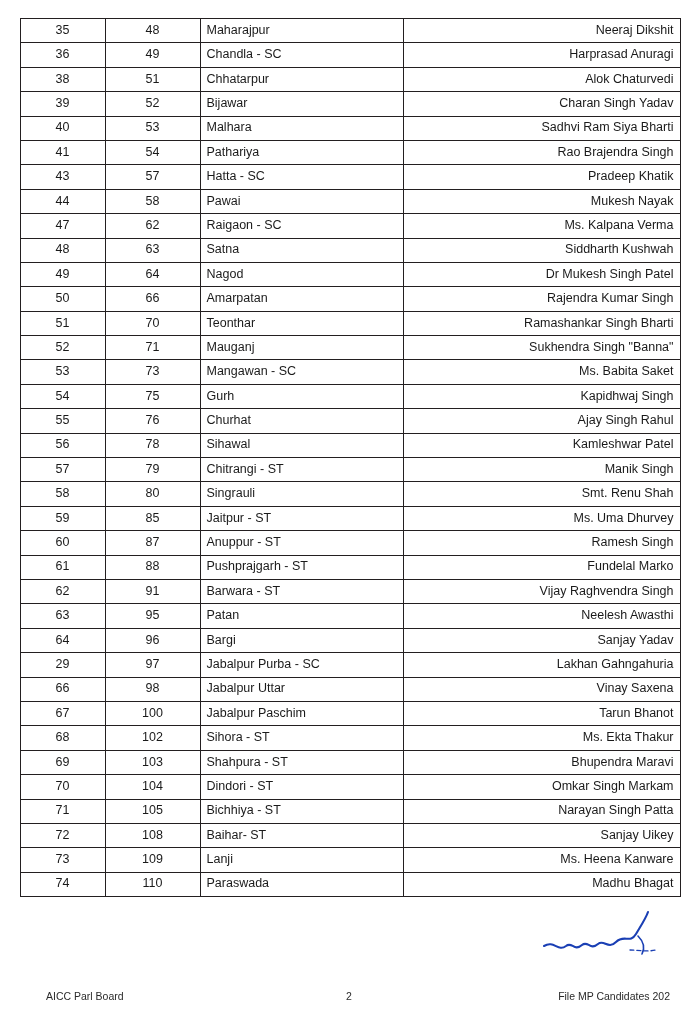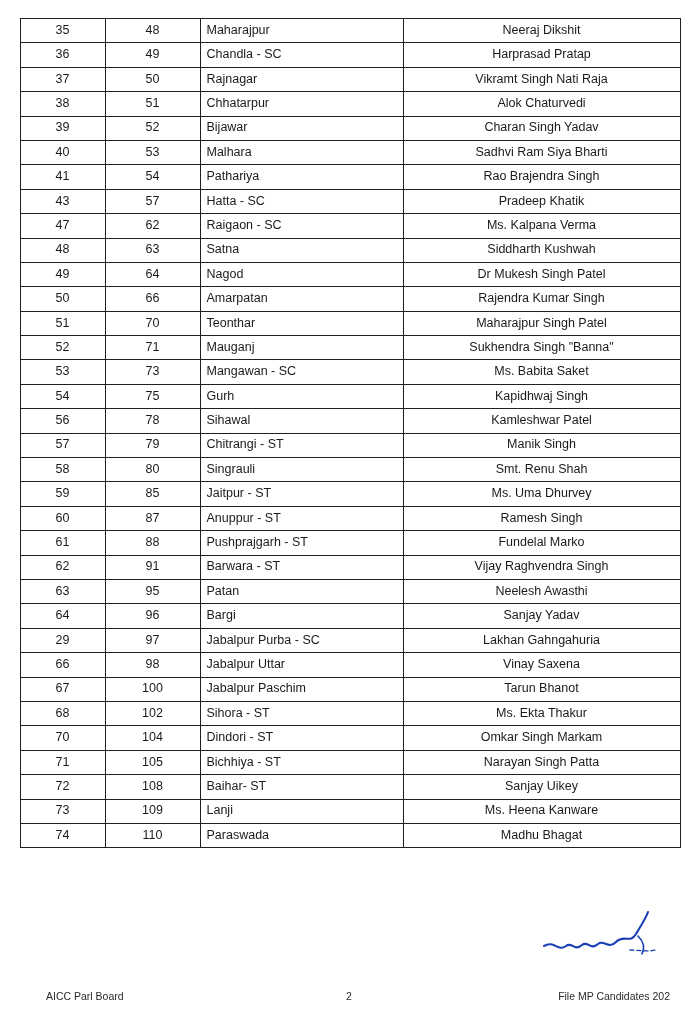--- a/index.html
+++ b/index.html
@@ -44,21 +44,21 @@
   td.col-code {
     width: 82px;
     text-align: center;
   }
   td.col-const {
     width: 190px;
     text-align: left;
   }
   td.col-name {
     width: 264px;
-    text-align: center;
+    text-align: right;
   }
   .footer {
     position: absolute;
     left: 0;
     right: 0;
     bottom: 16px;
     width: 698px;
     box-sizing: border-box;
     padding: 0 46px;
     display: flex;
@@ -100,27 +100,21 @@
         <tr>
           <td class="col-sno">35</td>
           <td class="col-code">48</td>
           <td class="col-const">Maharajpur</td>
           <td class="col-name">Neeraj Dikshit</td>
         </tr>
         <tr>
           <td class="col-sno">36</td>
           <td class="col-code">49</td>
           <td class="col-const">Chandla - SC</td>
-          <td class="col-name">Harprasad Pratap</td>
-        </tr>
-        <tr>
-          <td class="col-sno">37</td>
-          <td class="col-code">50</td>
-          <td class="col-const">Rajnagar</td>
-          <td class="col-name">Vikramt Singh Nati Raja</td>
+          <td class="col-name">Harprasad Anuragi</td>
         </tr>
         <tr>
           <td class="col-sno">38</td>
           <td class="col-code">51</td>
           <td class="col-const">Chhatarpur</td>
           <td class="col-name">Alok Chaturvedi</td>
         </tr>
         <tr>
           <td class="col-sno">39</td>
           <td class="col-code">52</td>
@@ -139,20 +133,26 @@
           <td class="col-const">Pathariya</td>
           <td class="col-name">Rao Brajendra Singh</td>
         </tr>
         <tr>
           <td class="col-sno">43</td>
           <td class="col-code">57</td>
           <td class="col-const">Hatta - SC</td>
           <td class="col-name">Pradeep Khatik</td>
         </tr>
         <tr>
+          <td class="col-sno">44</td>
+          <td class="col-code">58</td>
+          <td class="col-const">Pawai</td>
+          <td class="col-name">Mukesh Nayak</td>
+        </tr>
+        <tr>
           <td class="col-sno">47</td>
           <td class="col-code">62</td>
           <td class="col-const">Raigaon - SC</td>
           <td class="col-name">Ms. Kalpana Verma</td>
         </tr>
         <tr>
           <td class="col-sno">48</td>
           <td class="col-code">63</td>
           <td class="col-const">Satna</td>
           <td class="col-name">Siddharth Kushwah</td>
@@ -166,41 +166,47 @@
         <tr>
           <td class="col-sno">50</td>
           <td class="col-code">66</td>
           <td class="col-const">Amarpatan</td>
           <td class="col-name">Rajendra Kumar Singh</td>
         </tr>
         <tr>
           <td class="col-sno">51</td>
           <td class="col-code">70</td>
           <td class="col-const">Teonthar</td>
-          <td class="col-name">Maharajpur Singh Patel</td>
+          <td class="col-name">Ramashankar Singh Bharti</td>
         </tr>
         <tr>
           <td class="col-sno">52</td>
           <td class="col-code">71</td>
           <td class="col-const">Mauganj</td>
           <td class="col-name">Sukhendra Singh "Banna"</td>
         </tr>
         <tr>
           <td class="col-sno">53</td>
           <td class="col-code">73</td>
           <td class="col-const">Mangawan - SC</td>
           <td class="col-name">Ms. Babita Saket</td>
         </tr>
         <tr>
           <td class="col-sno">54</td>
           <td class="col-code">75</td>
           <td class="col-const">Gurh</td>
           <td class="col-name">Kapidhwaj Singh</td>
         </tr>
         <tr>
+          <td class="col-sno">55</td>
+          <td class="col-code">76</td>
+          <td class="col-const">Churhat</td>
+          <td class="col-name">Ajay Singh Rahul</td>
+        </tr>
+        <tr>
           <td class="col-sno">56</td>
           <td class="col-code">78</td>
           <td class="col-const">Sihawal</td>
           <td class="col-name">Kamleshwar Patel</td>
         </tr>
         <tr>
           <td class="col-sno">57</td>
           <td class="col-code">79</td>
           <td class="col-const">Chitrangi - ST</td>
           <td class="col-name">Manik Singh</td>
@@ -263,20 +269,26 @@
           <td class="col-sno">67</td>
           <td class="col-code">100</td>
           <td class="col-const">Jabalpur Paschim</td>
           <td class="col-name">Tarun Bhanot</td>
         </tr>
         <tr>
           <td class="col-sno">68</td>
           <td class="col-code">102</td>
           <td class="col-const">Sihora - ST</td>
           <td class="col-name">Ms. Ekta Thakur</td>
+        </tr>
+        <tr>
+          <td class="col-sno">69</td>
+          <td class="col-code">103</td>
+          <td class="col-const">Shahpura - ST</td>
+          <td class="col-name">Bhupendra Maravi</td>
         </tr>
         <tr>
           <td class="col-sno">70</td>
           <td class="col-code">104</td>
           <td class="col-const">Dindori - ST</td>
           <td class="col-name">Omkar Singh Markam</td>
         </tr>
         <tr>
           <td class="col-sno">71</td>
           <td class="col-code">105</td>

